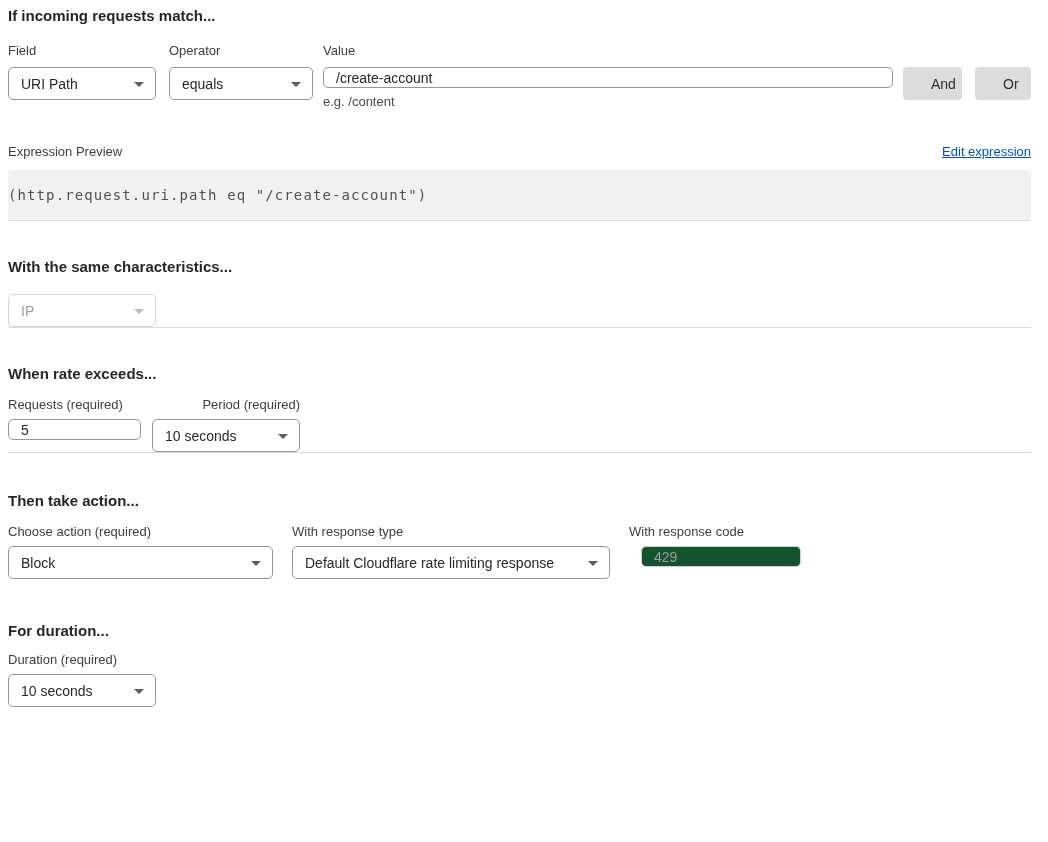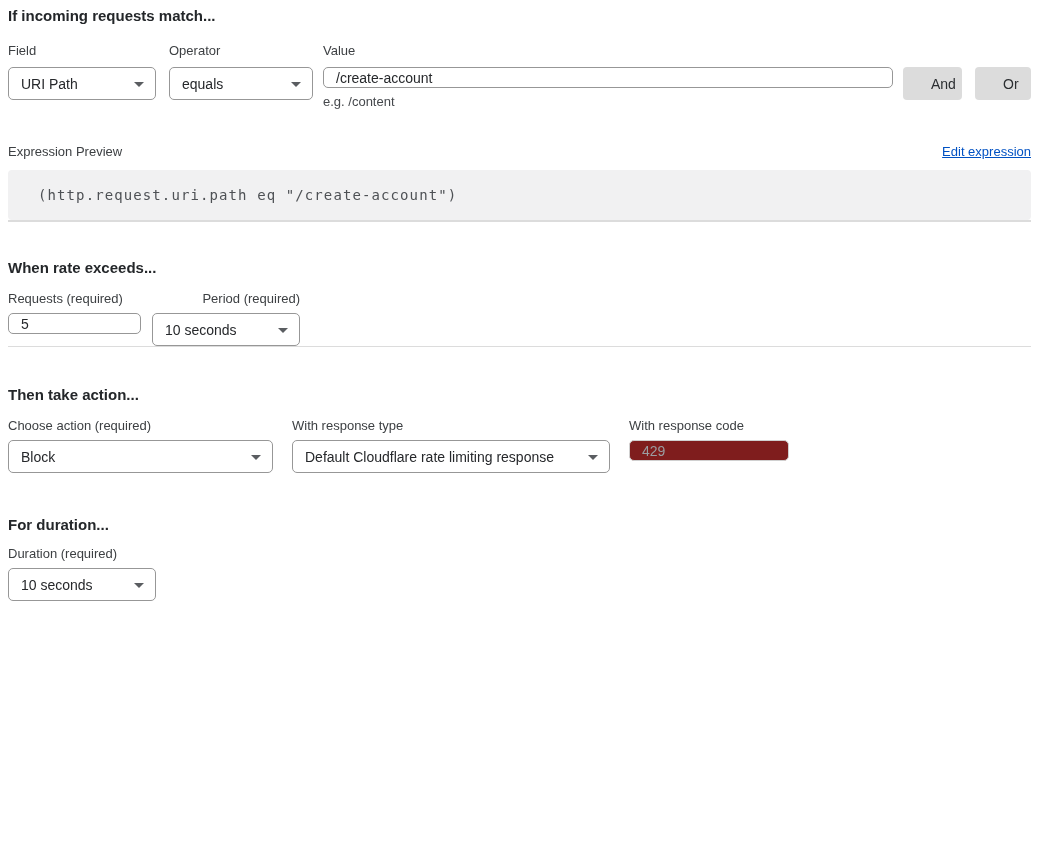--- a/index.html
+++ b/index.html
@@ -65,23 +65,24 @@
     height: 21px;
     border: 1px solid #979797;
     border-radius: 5px;
     padding: 0 12px;
     font-family: Liberation Sans, sans-serif;
     font-size: 14px;
     color: #26282b;
     outline: none;
   }
   input.text:disabled {
-    background: #7f1d1d;
+    background: #14532d;
     border-color: #d0d0d0;
     color: #9b9da1;
+    margin-left: 12px;
   }
 
   .btn {
     height: 33px;
     border: none;
     border-radius: 4px;
     background: #dcdcdc;
     color: #2b2e31;
     font-family: inherit;
     font-size: 14px;
@@ -108,21 +109,21 @@
   .preview-label { font-size: 13px; color: #3d4043; line-height: 15px; }
   .edit-link { font-size: 13px; color: #0051c3; text-decoration: underline; cursor: pointer; }
 
   .code-block {
     margin-top: 11px;
     height: 50px;
     background: #f1f1f2;
     border-radius: 4px;
     display: flex;
     align-items: center;
-    padding: 0 30px;
+    padding: 0 0;
     font-family: "DejaVu Sans Mono", "Liberation Mono", monospace;
     font-size: 14px;
     letter-spacing: 1.1px;
     color: #4e5155;
     white-space: pre;
   }
 
   hr.divider {
     border: none;
     border-top: 1px solid #dcdcdc;
@@ -183,20 +184,27 @@
     <div class="preview-header">
       <span class="preview-label">Expression Preview</span>
       <a href="#" class="edit-link">Edit expression</a>
     </div>
 
     <div class="code-block">(http.request.uri.path eq "/create-account")</div>
   </section>
 
   <hr class="divider hr1">
 
+  <section>
+    <h2 class="section-heading h-char">With the same characteristics...</h2>
+    <div class="control select disabled w-148">
+      <span>IP</span>
+      <span class="caret"></span>
+    </div>
+  </section>
 
   <hr class="divider hr2">
 
   <section>
     <h2 class="section-heading h-rate">When rate exceeds...</h2>
     <div class="row">
       <div class="fg-requests">
         <span class="label tight">Requests (required)</span>
         <input class="text" type="text" value="5" style="">
       </div>

